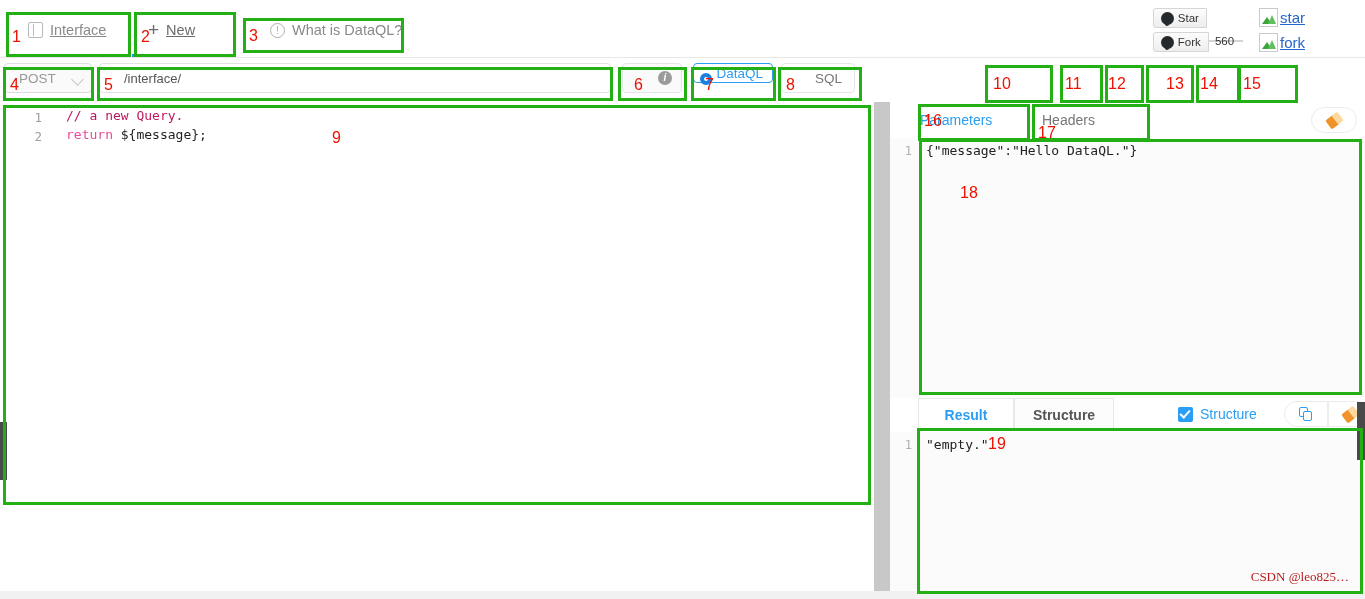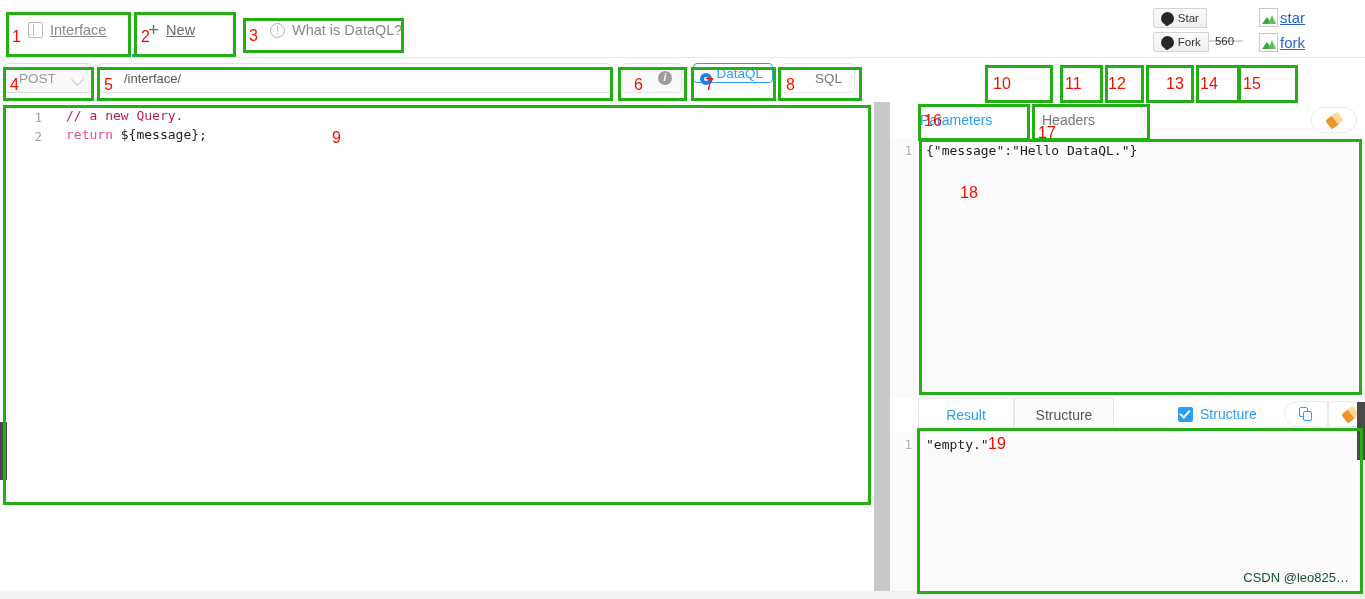--- a/index.html
+++ b/index.html
@@ -132,39 +132,39 @@
   .eraser:before{content:"";position:absolute;left:0;top:0;width:9px;height:11px;background:#f0932b;border-radius:2px 0 0 2px;}
   .eraser:after{content:"";position:absolute;left:8px;top:0;width:7px;height:11px;background:#fdd9a0;border-radius:0 2px 2px 0;}
   #pbody{position:absolute;left:0;top:36px;right:0;height:260px;background:#fbfbfb;}
   #pgut{position:absolute;left:0;top:0;width:28px;bottom:0;background:#fbfbfb;}
   .pln{position:absolute;left:0;width:22px;text-align:right;color:#b0b0b0;
        font-family:"DejaVu Sans Mono",monospace;font-size:12px;}
   .pcode{position:absolute;left:36px;font-family:"DejaVu Sans Mono",monospace;font-size:13px;color:#222;white-space:pre;}
   
   #rtabs{position:absolute;left:0;top:296px;right:0;height:34px;background:#fff;border-bottom:1px solid #e8e8e8;}
   .rtab{position:absolute;top:0;height:33px;display:flex;align-items:center;justify-content:center;
-        font-size:14px;box-sizing:border-box;}
+        font-size:14px;box-sizing:border-box;font-weight:bold;}
   #rtab-result{left:28px;width:96px;color:#2a9ef4;border:1px solid #e8e8e8;border-bottom:1px solid #fff;background:#fff;}
   #rtab-struct{left:124px;width:100px;color:#555;border:1px solid #e8e8e8;border-bottom:none;background:#fcfcfc;}
   #chk-wrap{position:absolute;left:288px;top:5px;height:22px;display:flex;align-items:center;gap:7px;}
   .chkbox{width:15px;height:15px;background:#2a9ef4;border-radius:2px;position:relative;flex:none;}
   .chkbox:after{content:"";position:absolute;left:4px;top:1.5px;width:4px;height:8px;
                 border:solid #fff;border-width:0 2px 2px 0;transform:rotate(42deg);}
   #chk-lbl{color:#2a9ef4;font-size:14px;}
   #r-copy{position:absolute;left:394px;top:3px;width:44px;height:26px;border:1px solid #ececec;
           border-radius:14px 0 0 14px;background:#fff;display:flex;align-items:center;justify-content:center;box-sizing:border-box;}
   #r-erase{position:absolute;left:438px;top:3px;width:44px;height:26px;border:1px solid #ececec;
            border-radius:0 14px 14px 0;background:#fff;display:flex;align-items:center;justify-content:center;box-sizing:border-box;}
   .copyi{width:14px;height:14px;position:relative;}
   .copyi:before{content:"";position:absolute;left:0;top:0;width:9px;height:10px;border:1.5px solid #2a9ef4;border-radius:2px;box-sizing:border-box;}
   .copyi:after{content:"";position:absolute;left:4px;top:3.5px;width:9px;height:10px;border:1.5px solid #2a9ef4;border-radius:2px;background:#fff;box-sizing:border-box;}
   #rbody{position:absolute;left:0;top:330px;right:0;bottom:0;background:#fbfbfb;}
   #rgut{position:absolute;left:0;top:0;width:28px;bottom:0;background:#fbfbfb;}
   #rhandle{position:absolute;right:0;top:300px;width:8px;height:58px;background:#4a4a4a;z-index:30;}
-  #wm{position:absolute;right:16px;bottom:14px;color:#14532d;font-size:13px;}
+  #wm{position:absolute;right:16px;bottom:14px;color:#b91c1c;font-size:13px;font-family:Liberation Serif, serif;}
   #hscroll{position:absolute;left:0;bottom:0;width:1365px;height:8px;background:#f1f1f1;z-index:35;}
 </style>
 </head>
 <body>
 
 <div id="topbar">
 
   <div class="ttab" id="tab-interface">
     <span class="iface-ico"></span>
     <span class="lbl">Interface</span>

